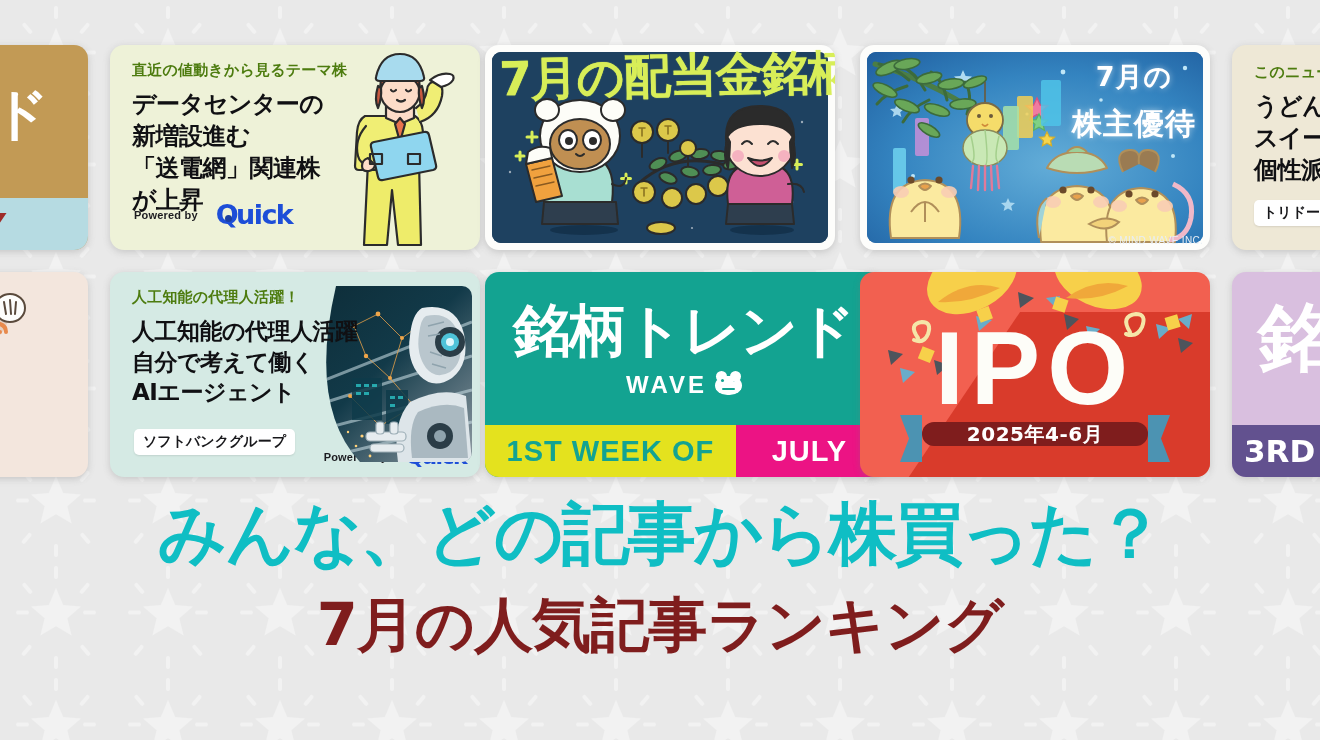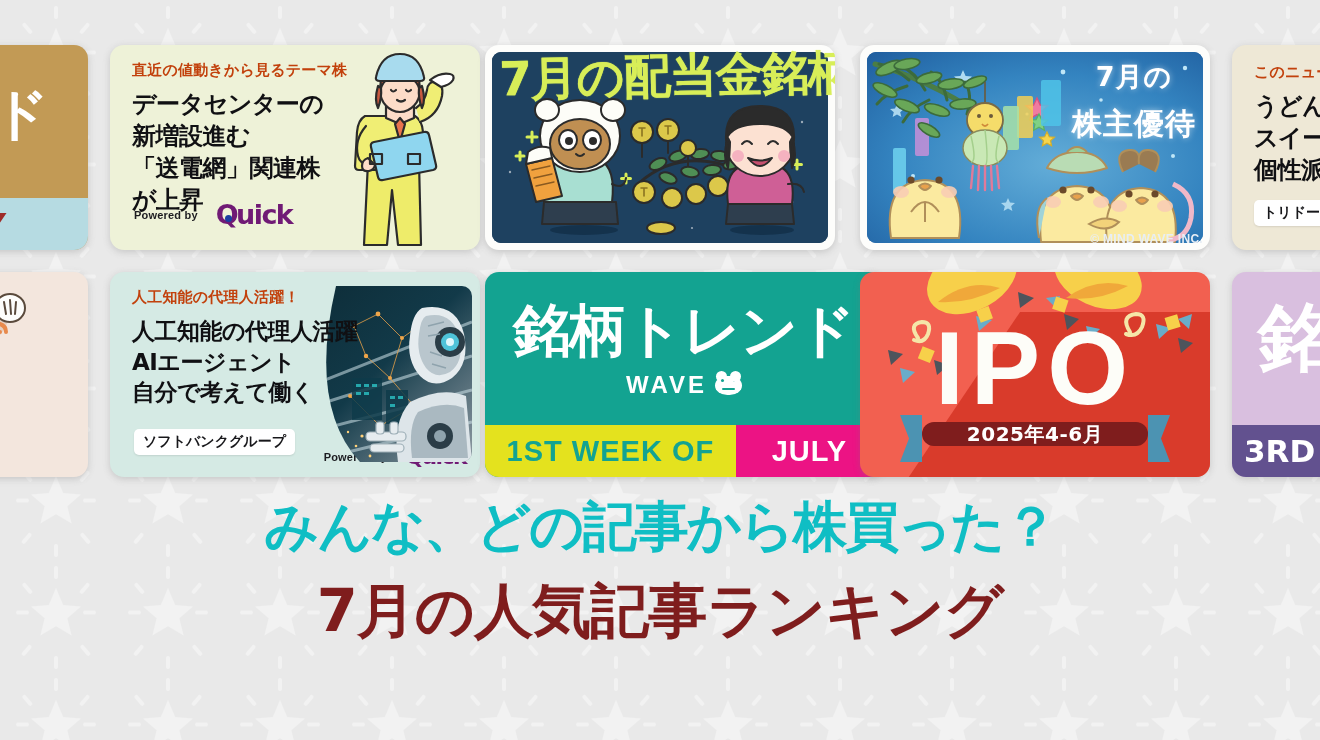--- a/index.html
+++ b/index.html
@@ -32,21 +32,21 @@
     position:absolute;top:0;height:205px;
     border-radius:14px;
     overflow:hidden;
     box-shadow:0 2px 7px rgba(120,120,120,.30);
     box-sizing:border-box;
   }
 
   
   .art{padding:18px 20px 10px 22px;}
   .art .kicker{
-    font-size:15px;font-weight:700;color:#c2410c;letter-spacing:.2px;
+    font-size:15px;font-weight:700;color:#4d7c0f;letter-spacing:.2px;
     margin:0 0 11px 0;line-height:1;
     font-family:"DejaVu Sans","Liberation Sans",sans-serif;
   }
   .art .headline{
     font-size:25px;font-weight:800;color:#101013;line-height:1.33;
     letter-spacing:-0.5px;margin:0;
     font-family:"DejaVu Sans","Liberation Sans",sans-serif;
     position:relative;z-index:3;
   }
   .art .headline span{display:block;white-space:nowrap;}
@@ -55,21 +55,21 @@
     padding:4px 9px;font-size:14px;font-weight:800;color:#17171a;
     font-family:"DejaVu Sans","Liberation Sans",sans-serif;
     box-shadow:0 1px 2px rgba(0,0,0,.10);
     white-space:nowrap;
   }
   .powered{
     display:flex;align-items:center;gap:18px;
   }
   .powered .pw{font-size:11px;font-weight:800;color:#1c1c20;letter-spacing:.2px;}
   .powered .qk{
-    font-size:27px;font-weight:800;color:#701a75;letter-spacing:-1.6px;
+    font-size:27px;font-weight:800;color:#1d4ed8;letter-spacing:-1.6px;
     line-height:1;font-family:"DejaVu Sans","Liberation Sans",sans-serif;
   }
   .powered .qk .dot{
     display:inline-block;width:7px;height:7px;border-radius:50%;
     background:#1b3fa0;vertical-align:2px;margin-left:-12px;margin-right:4px;
   }
 
   
   #card-datacenter{left:110px;width:370px;background:#eef2d8;}
   #card-datacenter .headline{font-size:24px;}
@@ -150,23 +150,22 @@
   }
   .yutai-title{
     position:absolute;right:14px;top:14px;text-align:center;color:#fff;
     font-family:"DejaVu Sans","Liberation Sans",sans-serif;
   }
   .yutai-title .l1{font-size:27px;font-weight:800;letter-spacing:1px;display:block;
     text-shadow:0 0 6px rgba(255,255,255,.55);}
   .yutai-title .l2{font-size:30px;font-weight:800;letter-spacing:1px;display:block;margin-top:9px;
     text-shadow:0 0 6px rgba(255,255,255,.55);}
   .copyright{
-    position:absolute;right:7px;bottom:4px;color:#e8eef5;font-size:12px;letter-spacing:.3px;
+    position:absolute;right:7px;bottom:4px;color:#e8eef5;font-size:10px;letter-spacing:.3px;
     font-family:"Liberation Sans",sans-serif;
-    font-weight:bold;
   }
 
   
   #card-watch{left:485px;width:398px;background:#13a391;}
   .watch-main{position:absolute;left:0;right:0;top:0;bottom:52px;display:flex;
     flex-direction:column;align-items:center;justify-content:center;}
   .watch-jp{
     color:#fff;font-size:57px;font-weight:800;letter-spacing:-1px;line-height:1;
     white-space:nowrap;font-family:"DejaVu Sans","Liberation Sans",sans-serif;
     margin-top:4px;
@@ -215,21 +214,21 @@
     content:"";position:absolute;top:-7px;width:22px;height:47px;background:#4c93b2;
   }
   .ribbon:before{left:-22px;clip-path:polygon(0 0,100% 0,100% 100%,0 100%,9px 50%);}
   .ribbon:after{right:-22px;clip-path:polygon(0 0,100% 0,calc(100% - 9px) 50%,100% 100%,0 100%);}
 
   
   #headline{
     position:absolute;left:0;right:0;top:500px;text-align:center;
   }
   #headline .title{
-    color:#0fbec4;font-size:54px;font-weight:800;letter-spacing:-2px;line-height:1;
+    color:#0fbec4;font-size:68px;font-weight:800;letter-spacing:-2px;line-height:1;
     white-space:nowrap;margin:0;
     font-family:"DejaVu Sans","Liberation Sans",sans-serif;
   }
   #headline .subtitle{
     color:#7f1d1d;font-size:59px;font-weight:800;letter-spacing:-1px;line-height:1;
     white-space:nowrap;margin:27px 0 0 0;
     font-family:"DejaVu Sans","Liberation Sans",sans-serif;
   }
 </style>
 </head>
@@ -582,22 +581,22 @@
           <path d="M106 44 q6 2 6 8" stroke="#e88a4c" stroke-width="4"></path>
           <path d="M36 100 l14 0 M66 100 l14 0" stroke="#e88a4c" stroke-width="3"></path>
         </g>
       </svg>
     </div>
 
     <div class="card art" id="card-ai">
       <p class="kicker">人工知能の代理人活躍！</p>
       <div class="headline">
         <span>人工知能の代理人活躍</span>
+        <span>自分で考えて働く</span>
         <span>AIエージェント</span>
-        <span>自分で考えて働く</span>
       </div>
       <div class="badge-wrap">
         <span class="badge">ソフトバンクグループ</span>
       </div>
       <div class="powered">
         <span class="pw">Powered by</span>
         <span class="qk">Q<span class="dot" style="width:6px;height:6px;margin-left:-10px;margin-right:3px;"></span>uick</span>
       </div>
 
       <svg class="robot" viewBox="0 0 182 176" preserveAspectRatio="none">

